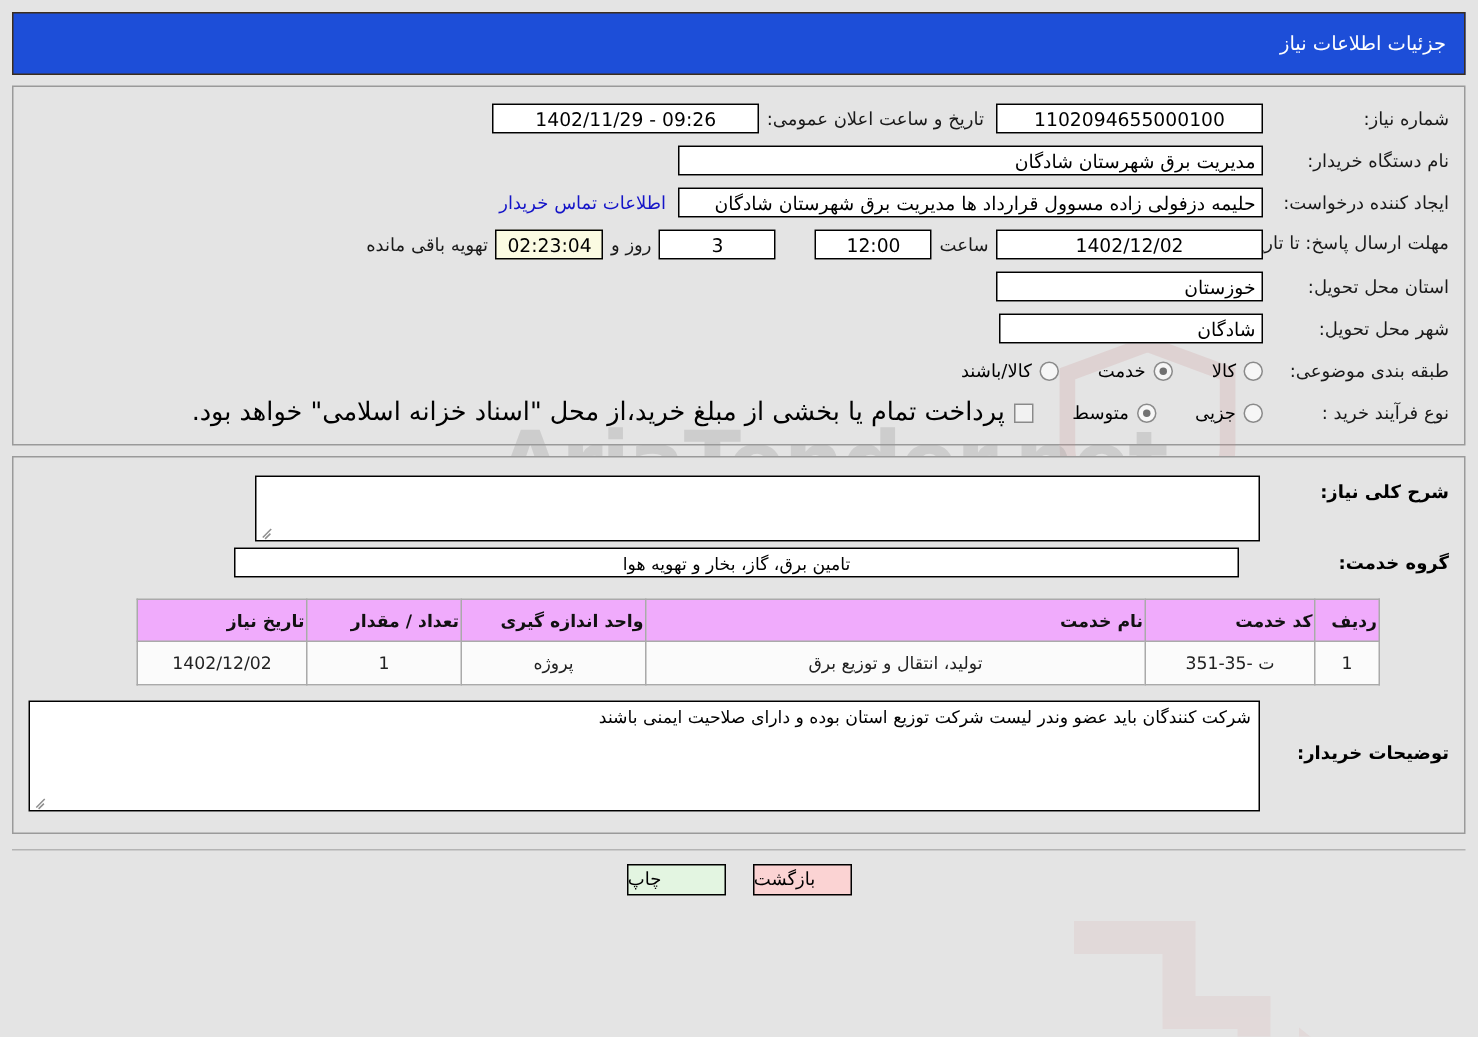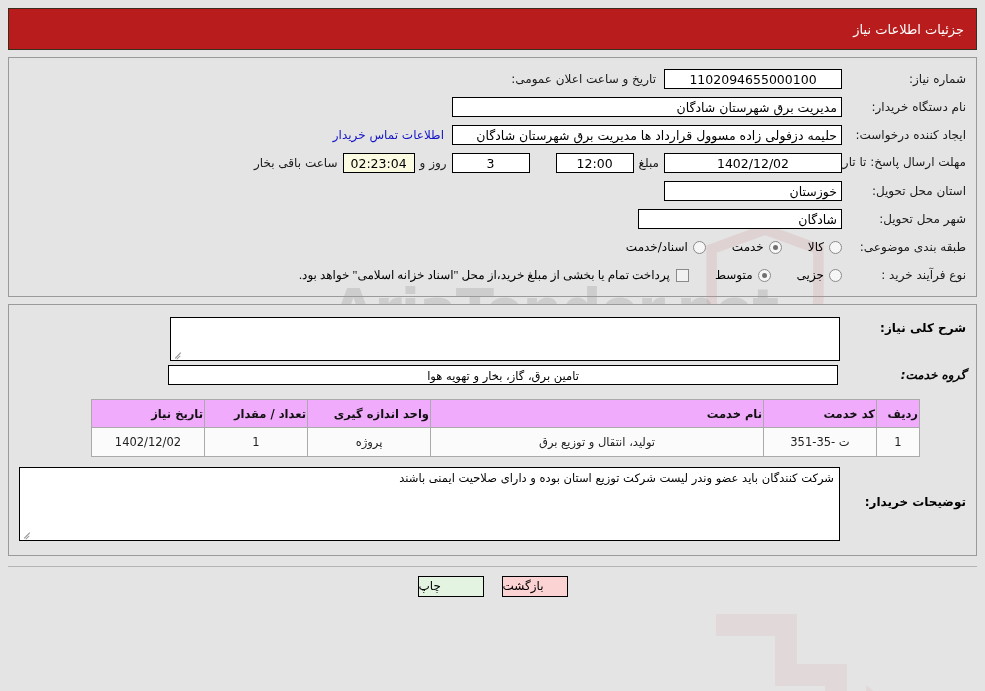--- a/index.html
+++ b/index.html
@@ -14,21 +14,21 @@
     overflow: hidden;
     direction: rtl;
     font-size: 12px;
     color: #000;
   }
 
   
   .header-bar {
     margin: 8px 8px 0 8px;
     height: 42px;
-    background: #b91c1c;
+    background: #1d4ed8;
     border: 1px solid #3b2d1d;
     display: flex;
     align-items: center;
     justify-content: flex-start;
     box-sizing: border-box;
   }
   .header-title {
     color: #ffffff;
     font-size: 13px;
     padding-right: 12px;
@@ -79,21 +79,21 @@
   }
   .fld.rt { text-align: right; }
 
   .w-need   { width: 178px; }
   .w-org    { width: 390px; }
   .w-create { width: 390px; }
   .w-date   { width: 178px; }
   .w-time   { width: 78px; }
   .w-days   { width: 78px; }
   .w-prov   { width: 178px; }
-  .w-city   { width: 204px; }
+  .w-city   { width: 176px; }
   .w-pub    { width: 178px; }
 
   .timer {
     border: 1px solid #000;
     background: #fbfbe2;
     height: 20px;
     line-height: 20px;
     width: 72px;
     text-align: center;
     font-size: 12.5px;
@@ -107,21 +107,20 @@
     white-space: nowrap;
     color: #1a1a1a;
     flex: 0 0 auto;
   }
   .pub-label {
     font-size: 12px;
     padding: 0 8px 0 5px;
     white-space: nowrap;
     color: #1a1a1a;
     flex: 0 0 auto;
-    margin-left: 40px;
   }
   .link {
     color: #1414c8;
     font-size: 12px;
     padding: 0 8px;
     white-space: nowrap;
     cursor: pointer;
     flex: 0 0 auto;
   }
 
@@ -161,39 +160,39 @@
 
   .chk {
     width: 13px;
     height: 13px;
     border: 1px solid #8a8a8a;
     background: #f2f2f2;
     box-sizing: border-box;
     margin-left: 6px;
     flex: 0 0 auto;
   }
-  .chk-lbl { font-size: 12px; white-space: nowrap; font-family: Liberation Serif, serif; }
+  .chk-lbl { font-size: 17px; white-space: nowrap; }
 
   
   .ta-row {
     display: flex;
     align-items: flex-start;
     justify-content: flex-start;
     margin-bottom: 4px;
   }
   .bold-lbl {
     font-weight: bold;
     font-size: 12px;
     white-space: nowrap;
     flex: 0 0 auto;
     text-align: right;
   }
   .lbl-desc { width: 120px; padding-top: 4px; padding-left: 6px; }
   .lbl-notes { width: 120px; padding-top: 28px; padding-left: 6px; }
-  .lbl-group { width: 120px; padding-left: 8px; line-height: 20px; font-style: italic; }
+  .lbl-group { width: 120px; padding-left: 20px; line-height: 20px; }
 
   .textarea {
     border: 1px solid #000;
     background: #fff;
     box-sizing: border-box;
     font-size: 11.5px;
     padding: 3px 5px;
     text-align: right;
     position: relative;
     overflow: hidden;
@@ -352,43 +351,44 @@
     </svg>
   </div>
   <div class="wm wm-text">AriaTender.net</div>
 
   <div class="content-layer">
 
     <div class="row">
       <div class="lbl lbl-w">شماره نیاز:</div>
       <div class="fld w-need">1102094655000100</div>
       <div class="pub-label">تاریخ و ساعت اعلان عمومی:</div>
+      <div class="fld w-pub">09:26 - 1402/11/29</div>
     </div>
 
     <div class="row">
       <div class="lbl lbl-w">نام دستگاه خریدار:</div>
       <div class="fld rt w-org">مدیریت برق شهرستان شادگان</div>
     </div>
 
     <div class="row">
       <div class="lbl lbl-w">ایجاد کننده درخواست:</div>
       <div class="fld rt w-create">حلیمه دزفولی زاده مسوول قرارداد ها مدیریت برق شهرستان شادگان</div>
       <div class="link">اطلاعات تماس خریدار</div>
     </div>
 
     <div class="row">
       <div class="lbl lbl-w2">مهلت ارسال پاسخ: تا تاریخ:</div>
       <div class="fld w-date">1402/12/02</div>
-      <div class="inline-txt">مبلغ</div>
+      <div class="inline-txt">ساعت</div>
       <div class="fld w-time">12:00</div>
       <div style="width:26px;flex:0 0 auto;"></div>
       <div class="fld w-days">3</div>
       <div class="inline-txt">روز و</div>
       <div class="timer">02:23:04</div>
-      <div class="inline-txt">ساعت باقی بخار</div>
+      <div class="inline-txt">تهویه باقی مانده</div>
     </div>
 
     <div class="row">
       <div class="lbl lbl-w">استان محل تحویل:</div>
       <div class="fld rt w-prov">خوزستان</div>
     </div>
 
     <div class="row">
       <div class="lbl lbl-w">شهر محل تحویل:</div>
       <div class="fld rt w-city">شادگان</div>
@@ -400,21 +400,21 @@
         <div class="radio-item">
           <span class="radio"></span>
           <span class="radio-lbl">کالا</span>
         </div>
         <div class="radio-item">
           <span class="radio on"></span>
           <span class="radio-lbl">خدمت</span>
         </div>
         <div class="radio-item">
           <span class="radio"></span>
-          <span class="radio-lbl">اسناد/خدمت</span>
+          <span class="radio-lbl">کالا/باشند</span>
         </div>
       </div>
     </div>
 
     <div class="row" style="margin-bottom:2px;">
       <div class="lbl lbl-w">نوع فرآیند خرید :</div>
       <div class="radio-grp">
         <div class="radio-item">
           <span class="radio"></span>
           <span class="radio-lbl">جزیی</span>

